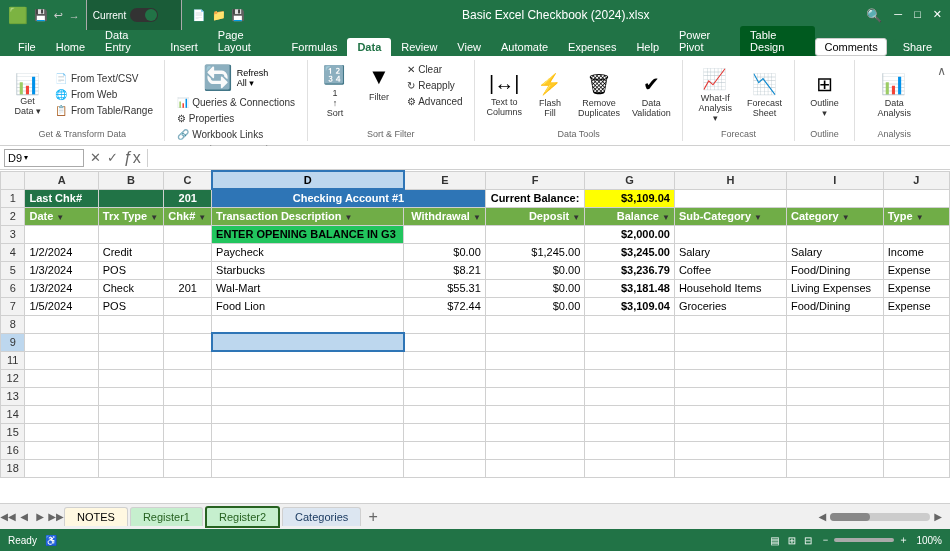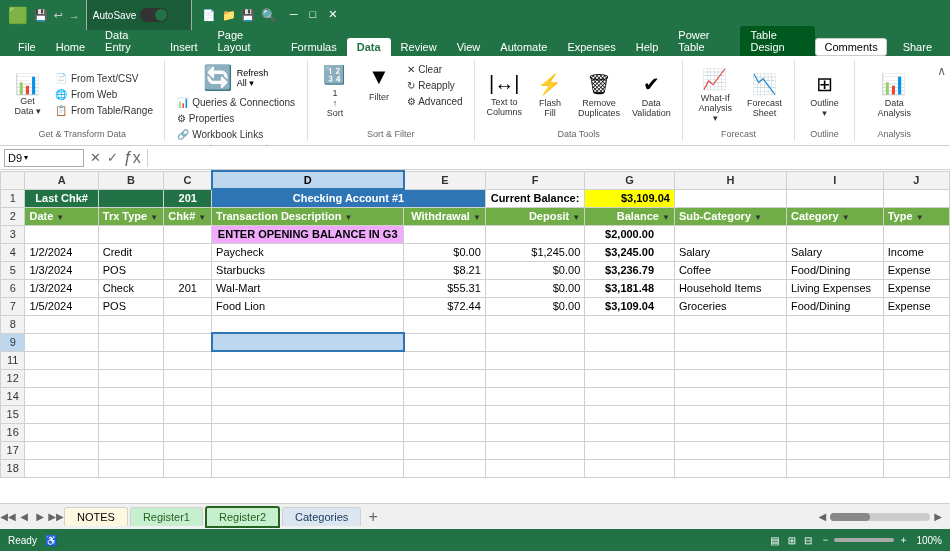--- a/index.html
+++ b/index.html
@@ -166,26 +166,26 @@
 
     td {
       border: 1px solid #d0d0d0;
       padding: 1px 4px;
       white-space: nowrap;
       height: 18px;
     }
 
     
     .cell-green { background: #217346; color: #fff; font-weight: bold; }
-    .cell-light-green { background: #f0abfc; }
+    .cell-light-green { background: #22c55e; }
     .cell-header { background: #70ad47; color: #fff; font-weight: bold; }
     .cell-blue-header { background: #2e75b6; color: #fff; font-weight: bold; }
     .cell-amount { text-align: right; }
     .cell-center { text-align: center; }
-    .cell-bold { font-weight: bold; text-align: center; }
+    .cell-bold { font-weight: bold; }
     .nav-btn { width: 16px; height: 16px; cursor: pointer; color: #666; display: flex; align-items: center; justify-content: center; font-size: 10px; }
     .sheet-tab {
       padding: 3px 12px;
       border: 1px solid #d0d0d0;
       border-bottom: none;
       background: #f0f0f0;
       cursor: pointer;
       font-size: 11px;
       border-radius: 3px 3px 0 0;
       margin-right: 2px;
@@ -221,29 +221,30 @@
 <body>
 
 <div style="display:flex;flex-direction:column;height:551px;width:950px;overflow:hidden;">
 
   <div id="title-bar">
     <span style="font-size:16px;">🟩</span>
     <span style="font-size:11px;color:#ccc;">💾</span>
     <span style="font-size:11px;color:#ccc;">↩</span>
     <span style="font-size:11px;color:#ccc;">→</span>
     <div class="autosave-badge">
-      <span>AutoSave</span>
+      <span>Current</span>
       <div class="autosave-toggle">
         <div class="autosave-knob"></div>
       </div>
       <span style="font-size:10px;margin-top:44px;">Off</span>
     </div>
     <span style="font-size:11px;color:#ccc;margin-left:4px;">📄</span>
     <span style="font-size:11px;color:#ccc;">📁</span>
     <span style="font-size:11px;color:#ccc;">💾</span>
+    <div class="title-text">Basic Excel Checkbook (2024).xlsx</div>
     <div class="win-controls">
       <span style="font-size:13px;cursor:pointer;">🔍</span>
       <span style="cursor:pointer;margin-left:8px;">─</span>
       <span style="cursor:pointer;margin-left:8px;">□</span>
       <span style="cursor:pointer;margin-left:8px;">✕</span>
     </div>
   </div>
 
   <div id="ribbon-tabs">
     <div class="ribbon-tab">File</div>
@@ -251,21 +252,21 @@
     <div class="ribbon-tab">Data Entry</div>
     <div class="ribbon-tab">Insert</div>
     <div class="ribbon-tab">Page Layout</div>
     <div class="ribbon-tab">Formulas</div>
     <div class="ribbon-tab active">Data</div>
     <div class="ribbon-tab">Review</div>
     <div class="ribbon-tab">View</div>
     <div class="ribbon-tab">Automate</div>
     <div class="ribbon-tab">Expenses</div>
     <div class="ribbon-tab">Help</div>
-    <div class="ribbon-tab">Power Table</div>
+    <div class="ribbon-tab">Power Pivot</div>
     <div class="ribbon-tab" style="background:#005a1f;color:#fff;border-radius:3px 3px 0 0;">Table Design</div>
     <div style="margin-left:auto;display:flex;gap:6px;align-items:center;">
       <button style="background:#fff;border:1px solid #ccc;border-radius:3px;padding:2px 8px;font-size:11px;cursor:pointer;">Comments</button>
       <button style="background:#217346;color:#fff;border:none;border-radius:3px;padding:2px 10px;font-size:11px;cursor:pointer;">Share</button>
     </div>
   </div>
 
   <div id="ribbon">
 
     <div class="ribbon-group">
@@ -583,20 +584,33 @@
             <td></td>
             <td></td>
             <td></td>
             <td></td>
             <td></td>
             <td></td>
             <td></td>
             <td></td>
           </tr>
         <tr>
+            <td class="row-header">13</td>
+            <td></td>
+            <td></td>
+            <td></td>
+            <td></td>
+            <td></td>
+            <td></td>
+            <td></td>
+            <td></td>
+            <td></td>
+            <td></td>
+          </tr>
+        <tr>
             <td class="row-header">14</td>
             <td></td>
             <td></td>
             <td></td>
             <td></td>
             <td></td>
             <td></td>
             <td></td>
             <td></td>
             <td></td>
@@ -610,33 +624,20 @@
             <td></td>
             <td></td>
             <td></td>
             <td></td>
             <td></td>
             <td></td>
             <td></td>
           </tr>
         <tr>
             <td class="row-header">16</td>
-            <td></td>
-            <td></td>
-            <td></td>
-            <td></td>
-            <td></td>
-            <td></td>
-            <td></td>
-            <td></td>
-            <td></td>
-            <td></td>
-          </tr>
-        <tr>
-            <td class="row-header">17</td>
             <td></td>
             <td></td>
             <td></td>
             <td></td>
             <td></td>
             <td></td>
             <td></td>
             <td></td>
             <td></td>
             <td></td>

